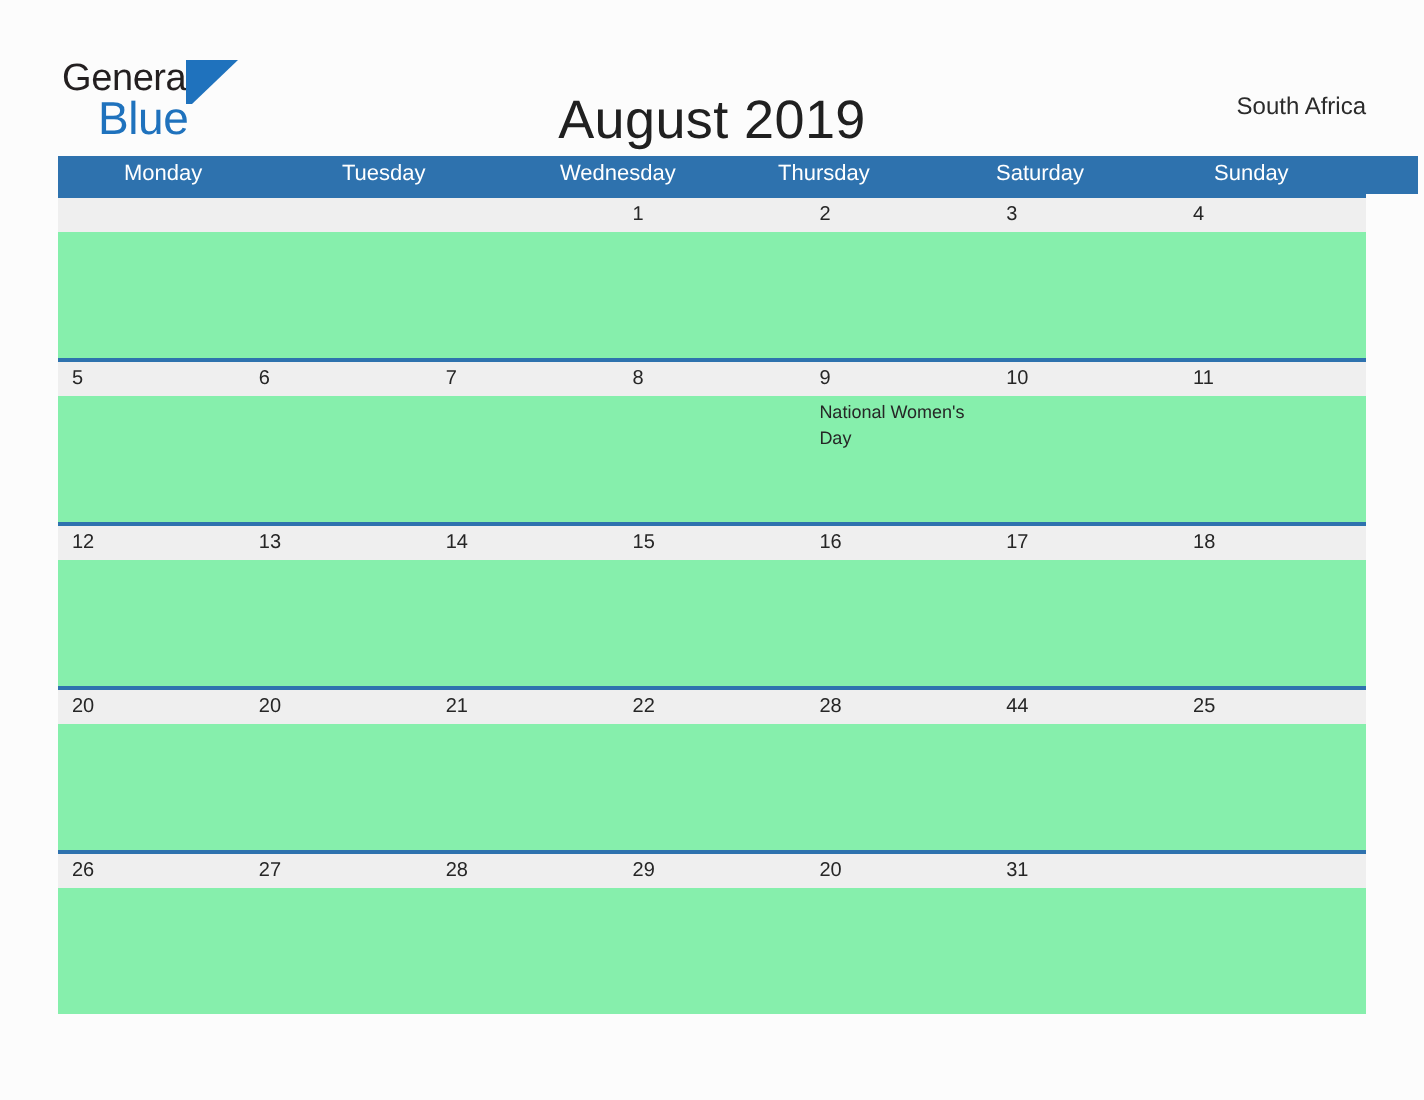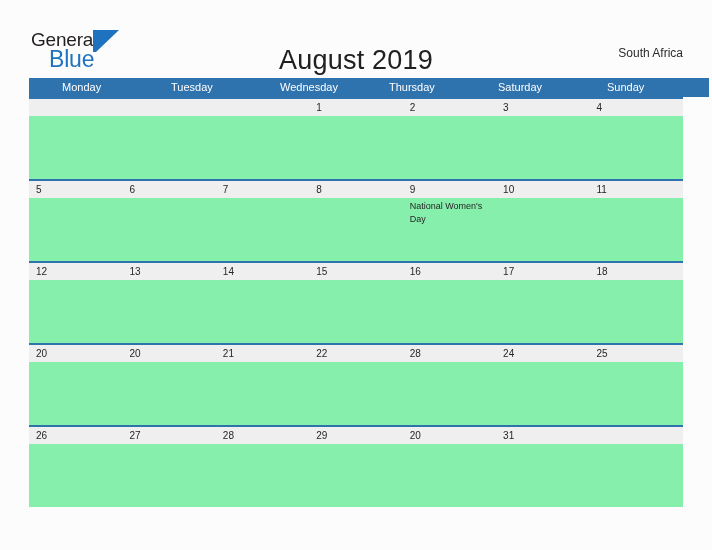--- a/index.html
+++ b/index.html
@@ -315,21 +315,21 @@
     </div>
 
     <div class="week">
       <div class="week-rule"></div>
       <div class="week-dates">
         <div class="daynum">20</div>
         <div class="daynum">20</div>
         <div class="daynum">21</div>
         <div class="daynum">22</div>
         <div class="daynum">28</div>
-        <div class="daynum">24</div>
+        <div class="daynum">44</div>
         <div class="daynum">25</div>
       </div>
       <div class="week-body">
         <div class="daycell">
             <div class="event"></div>
           </div>
         <div class="daycell">
             <div class="event"></div>
           </div>
         <div class="daycell">

